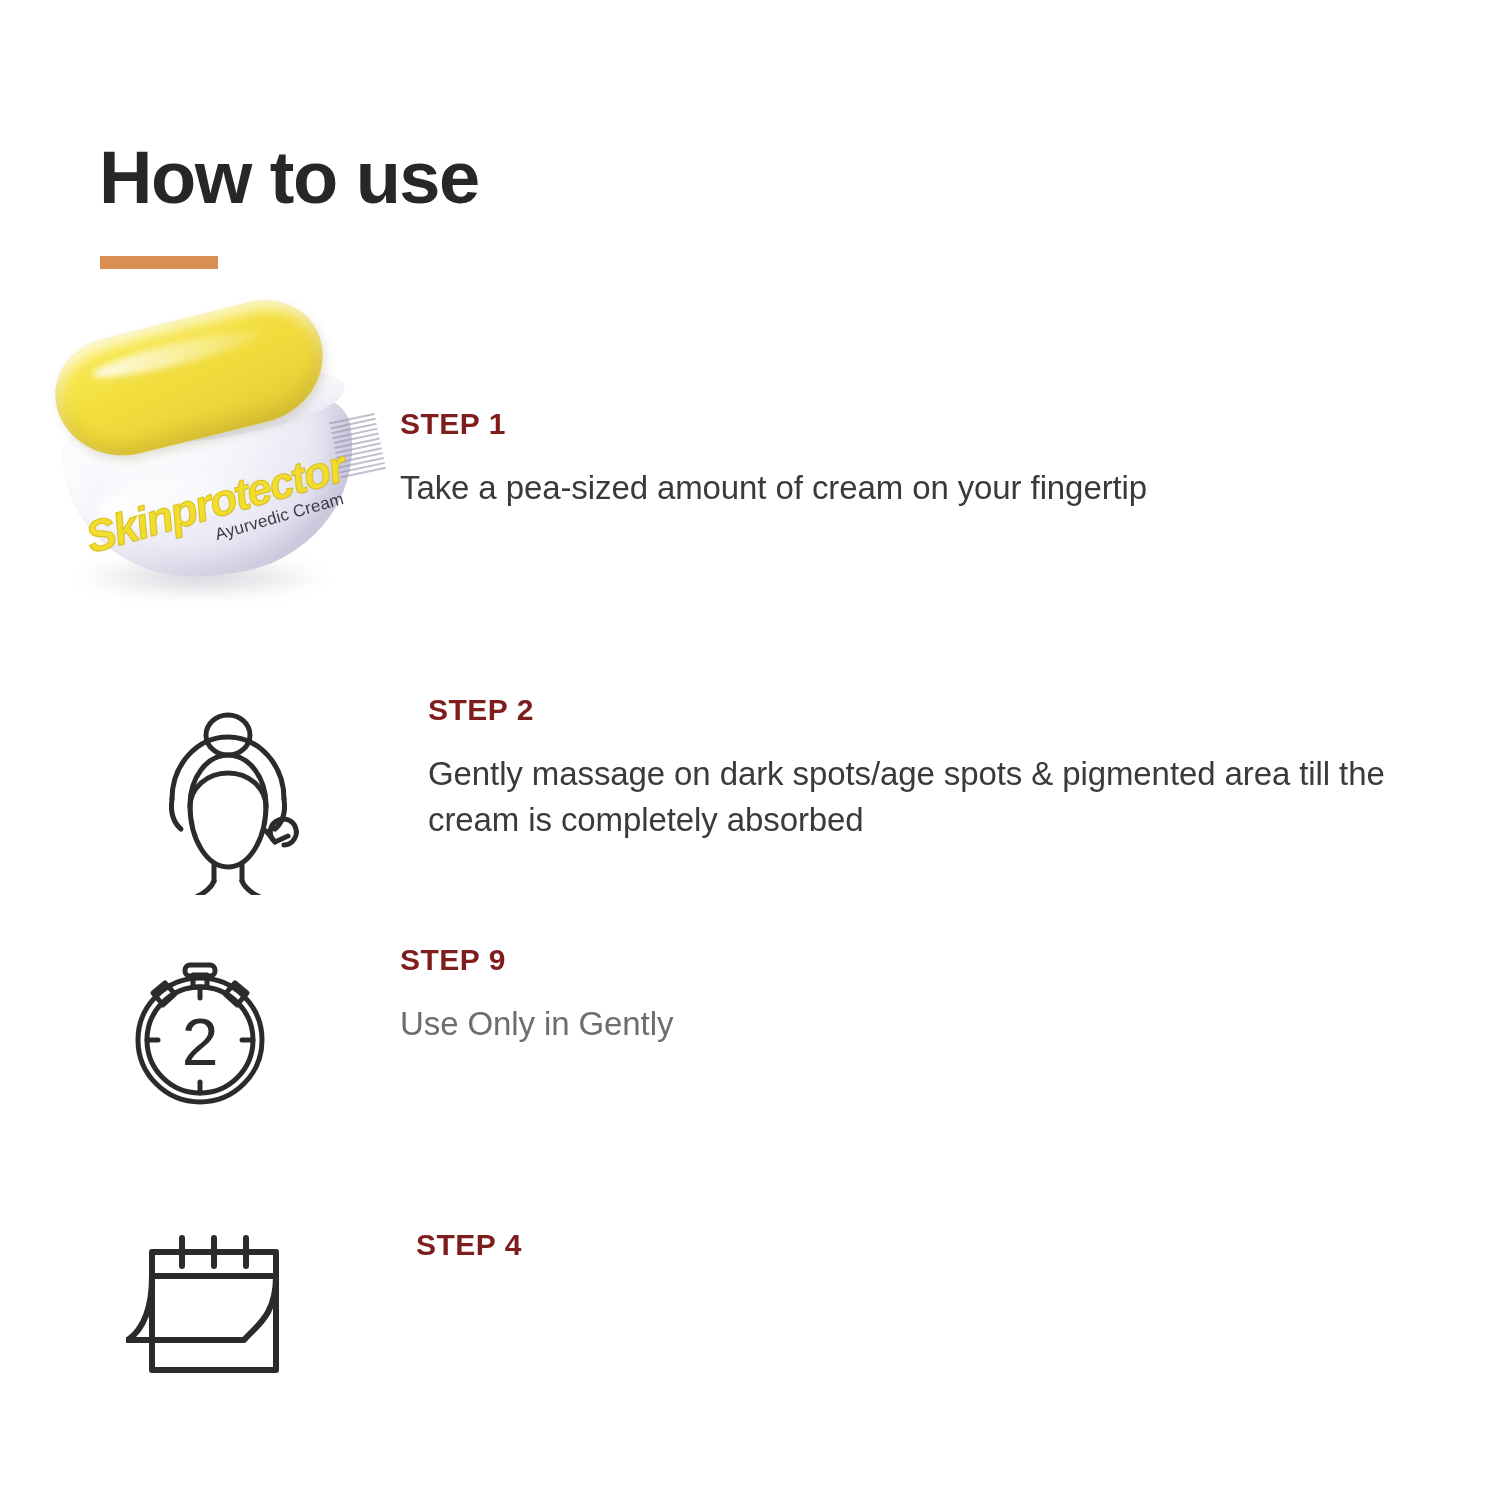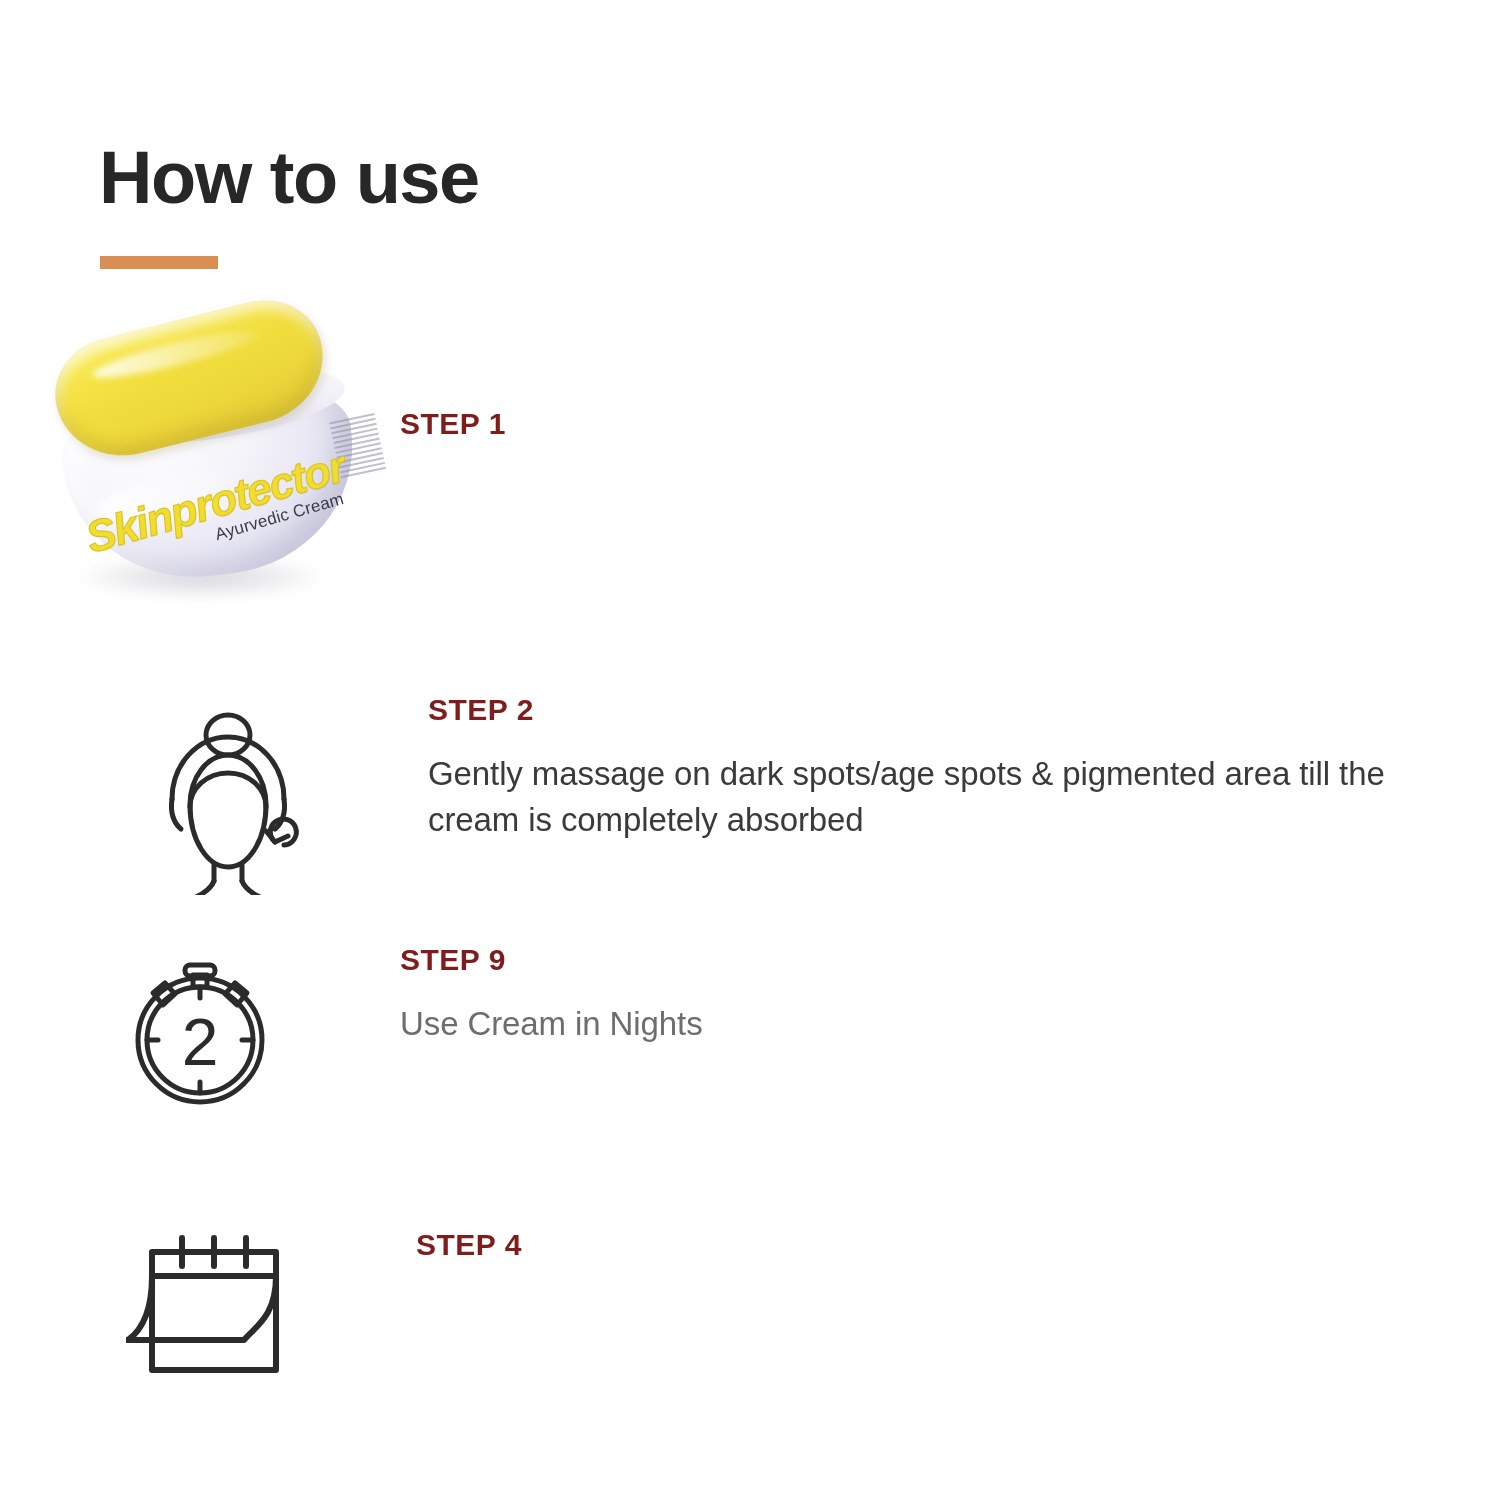--- a/index.html
+++ b/index.html
@@ -215,20 +215,21 @@
             <i></i>
             <i></i>
         </div>
         <div class="jar-brand">Skinprotector</div>
         <div class="jar-sub">Ayurvedic Cream</div>
       </div>
 
     </div>
     <div class="step-text">
       <div class="step-label">STEP 1</div>
+      <div class="step-body">Take a pea-sized amount of cream on your fingertip</div>
     </div>
   </div>
 
   <div class="step-row" id="row-2">
     <div class="step-visual">
       <svg class="icon-svg" width="160" height="200" viewBox="0 0 160 200">
         <g fill="none" stroke="#2b2b2b" stroke-width="5" stroke-linecap="round" stroke-linejoin="round">
 
           <path d="M58 40 a22 20 0 0 1 44 0 a22 20 0 0 1 -44 0"></path>
 
@@ -277,21 +278,21 @@
           <path d="M85 42 v11"></path>
           <path d="M85 137 v11"></path>
           <path d="M32 95 h11"></path>
           <path d="M127 95 h11"></path>
         </g>
         <text x="85" y="120" text-anchor="middle" font-family="Liberation Sans, sans-serif" font-size="66" fill="#2b2b2b">2</text>
       </svg>
     </div>
     <div class="step-text">
       <div class="step-label">STEP 9</div>
-      <div class="step-body light">Use Cream in Nights</div>
+      <div class="step-body light">Use Only in Gently</div>
     </div>
   </div>
 
   <div class="step-row" id="row-4">
     <div class="step-visual">
       <svg class="icon-svg" width="180" height="160" viewBox="0 0 180 160">
         <g fill="none" stroke="#2b2b2b" stroke-width="6" stroke-linecap="round" stroke-linejoin="round">
 
           <path d="M56 8 v28"></path>
           <path d="M88 8 v28"></path>

